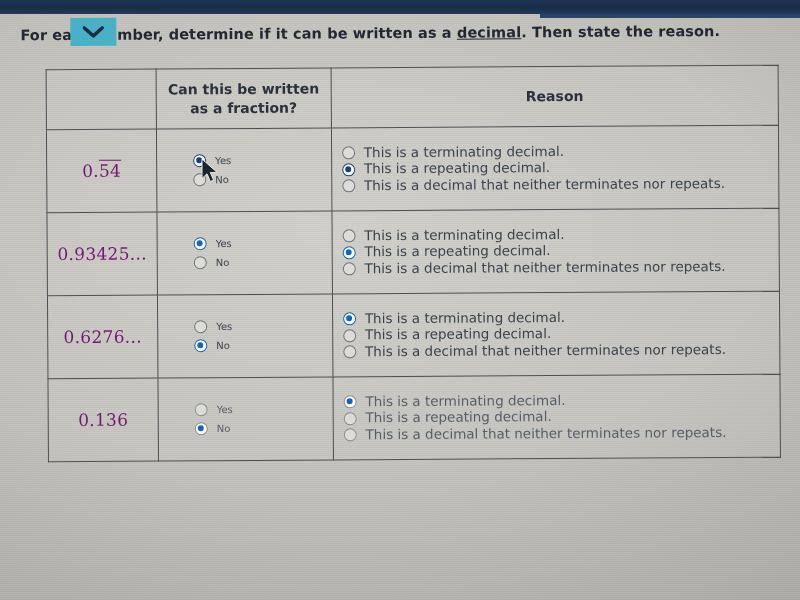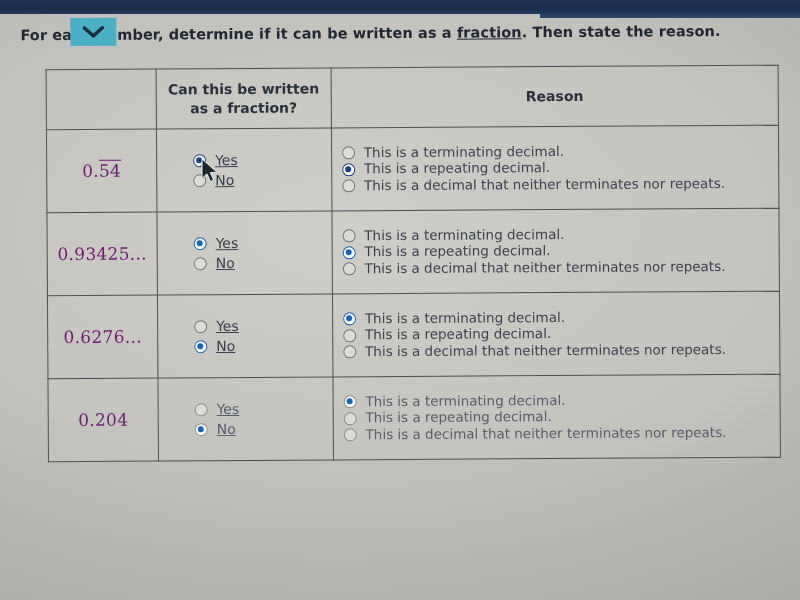--- a/index.html
+++ b/index.html
@@ -140,21 +140,21 @@
     align-items: center;
     gap: 9px;
     line-height: 1;
     margin: 3px 0;
   }
   .opt-label {
     font-size: 13.5px;
     color: #3a424e;
   }
   .yesno-cell .opt { margin: 6px 0; }
-  .yesno-cell .opt-label { font-size: 14px; text-decoration: underline; }
+  .yesno-cell .opt-label { font-size: 10px; }
 
   .radio {
     width: 13px;
     height: 13px;
     border-radius: 50%;
     border: 1.6px solid #6d737c;
     background: #dedcd7;
     flex: 0 0 auto;
     position: relative;
   }
@@ -190,21 +190,21 @@
 <body>
 
 <div id="page-surface"></div>
 
 <div id="top-chrome-right"></div>
 <div id="top-chrome"></div>
 
 <div id="content">
 
   <div id="prompt-line">
-    <span>For each number, determine if it can be written as a </span><span class="lnk">fraction</span><span>. Then state the reason.</span>
+    <span>For each number, determine if it can be written as a </span><span class="lnk">decimal</span><span>. Then state the reason.</span>
   </div>
 
   <div id="dropdown-overlay">
     <span>
       <svg width="22" height="14" viewBox="0 0 22 14">
         <path d="M2 3 L11 11 L20 3" fill="none" stroke="#1b2c3f" stroke-width="3.4" stroke-linecap="round" stroke-linejoin="round"></path>
       </svg>
     </span>
   </div>
 
@@ -296,21 +296,21 @@
             <span class="opt-label">This is a repeating decimal.</span>
           </div>
           <div class="opt">
             <span class="radio"></span>
             <span class="opt-label">This is a decimal that neither terminates nor repeats.</span>
           </div>
         </td>
       </tr>
 
       <tr data-row="3">
-        <td class="num-cell"><span>0.204</span><span class="overline"></span><span></span></td>
+        <td class="num-cell"><span>0.136</span><span class="overline"></span><span></span></td>
         <td class="yesno-cell">
           <div class="opt">
             <span class="radio"></span>
             <span class="opt-label">Yes</span>
           </div>
           <div class="opt">
             <span class="radio checked"></span>
             <span class="opt-label">No</span>
           </div>
         </td>

